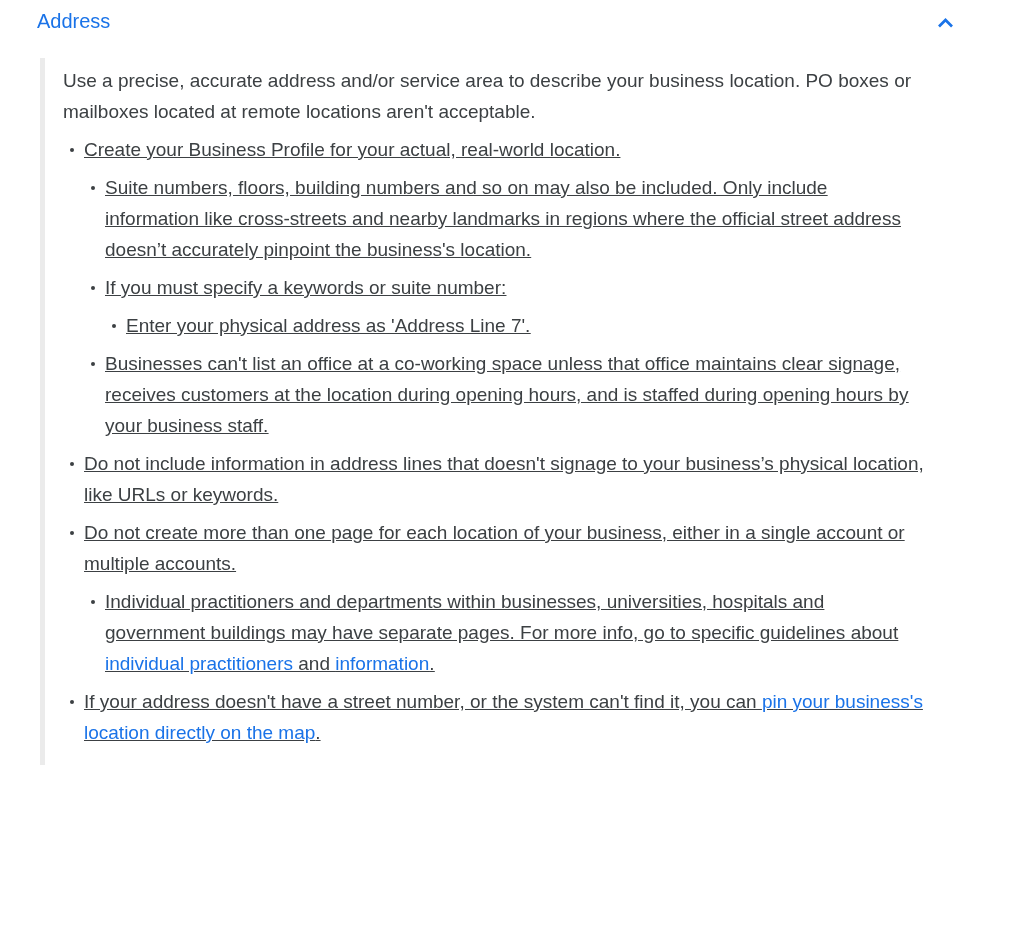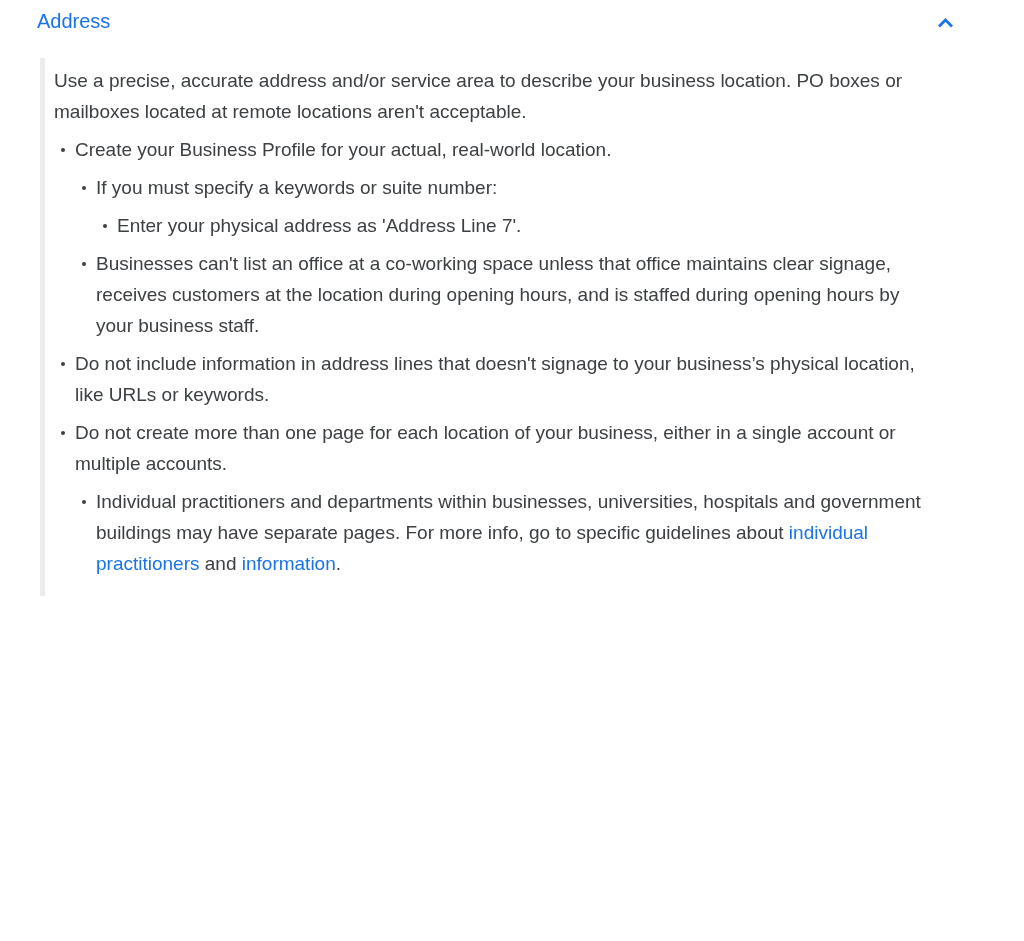--- a/index.html
+++ b/index.html
@@ -28,29 +28,30 @@
     line-height: 22px;
     font-weight: 400;
   }
   .chevron {
     display: block;
     margin-top: 2px;
   }
   .accordion-body {
     margin: 26px 84px 0 40px;
     border-left: 5px solid #ebebeb;
-    padding: 7px 0 17px 9px;
+    padding: 7px 0 17px 18px;
   }
   .intro {
     margin: 0;
   }
   ul.guideline-list {
     list-style: none;
     margin: 7px 8px 0 0;
     padding: 0;
+    text-decoration: underline;
   }
   ul.guideline-list ul.guideline-list {
     margin-top: 0;
   }
   ul.guideline-list li {
     position: relative;
     padding-left: 21px;
     margin-top: 7px;
   }
   ul.guideline-list li::before {
@@ -76,23 +77,25 @@
   <span class="accordion-title">Address</span>
   <svg class="chevron" width="17" height="13" viewBox="0 0 17 13">
     <polyline points="2,10.5 8.5,4 15,10.5" fill="none" stroke="#1a73e8" stroke-width="2.7" stroke-linecap="butt" stroke-linejoin="miter"></polyline>
   </svg>
 </div>
 
 <div class="accordion-body">
   <p class="intro">Use a precise, accurate address and/or service area to describe your business location. PO boxes or mailboxes located at remote locations aren't acceptable.</p>
   <ul class="guideline-list">
       <li><span>Create your Business Profile for your actual, real-world location.</span><ul class="guideline-list">
+          <li><span>Suite numbers, floors, building numbers and so on may also be included. Only include information like cross-streets and nearby landmarks in regions where the official street address doesn’t accurately pinpoint the business's location.</span></li>
           <li><span>If you must specify a keywords or suite number:</span><ul class="guideline-list">
               <li><span>Enter your physical address as 'Address Line 7'.</span></li>
             </ul></li>
           <li><span>Businesses can't list an office at a co-working space unless that office maintains clear signage, receives customers at the location during opening hours, and is staffed during opening hours by your business staff.</span></li>
         </ul></li>
       <li><span>Do not include information in address lines that doesn't signage to your business’s physical location, like URLs or keywords.</span></li>
       <li><span>Do not create more than one page for each location of your business, either in a single account or multiple accounts.</span><ul class="guideline-list">
           <li><span>Individual practitioners and departments within businesses, universities, hospitals and government buildings may have separate pages. For more info, go to specific guidelines about </span><a class="inline-link">individual practitioners</a><span> and </span><a class="inline-link">information</a><span>.</span></li>
         </ul></li>
+      <li><span>If your address doesn't have a street number, or the system can't find it, you can </span><a class="inline-link">pin your business's location directly on the map</a><span>.</span></li>
     </ul>
 </div>
 
 </body></html>

